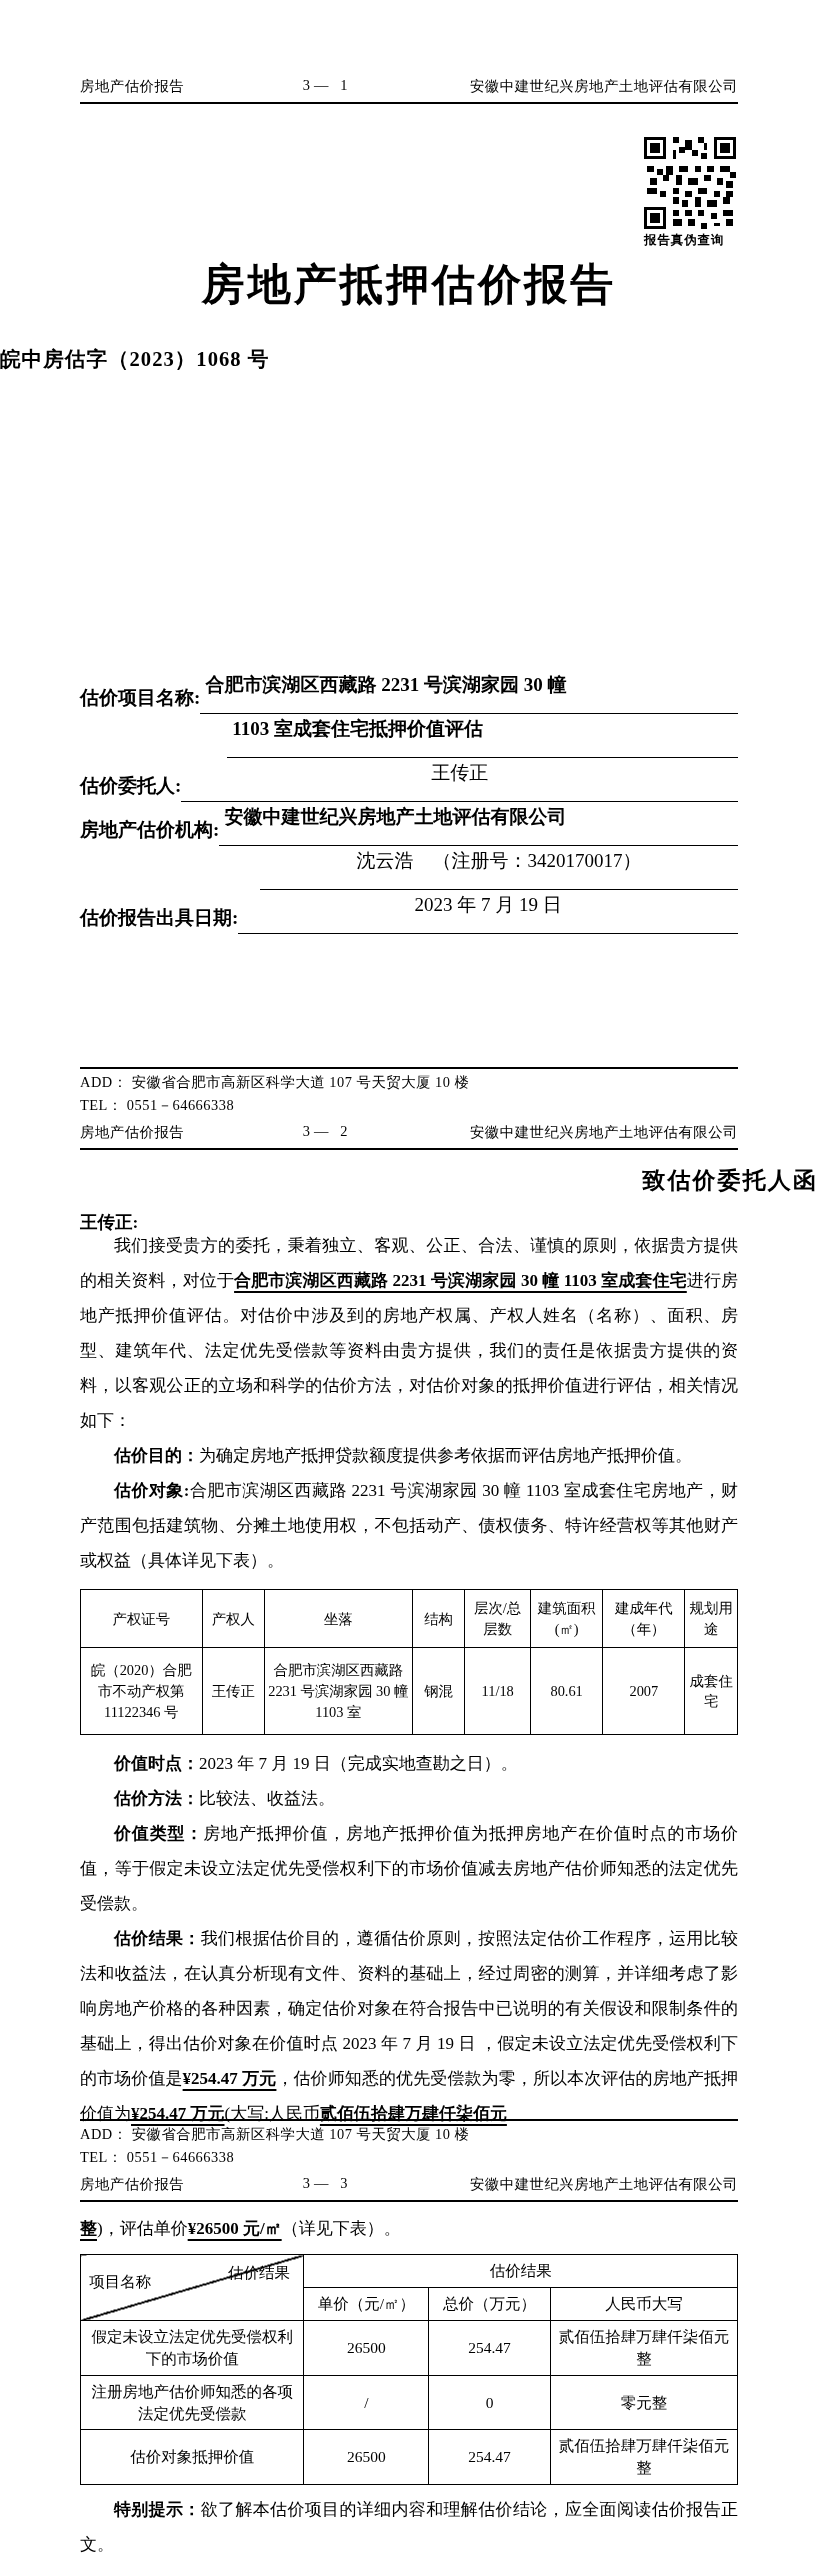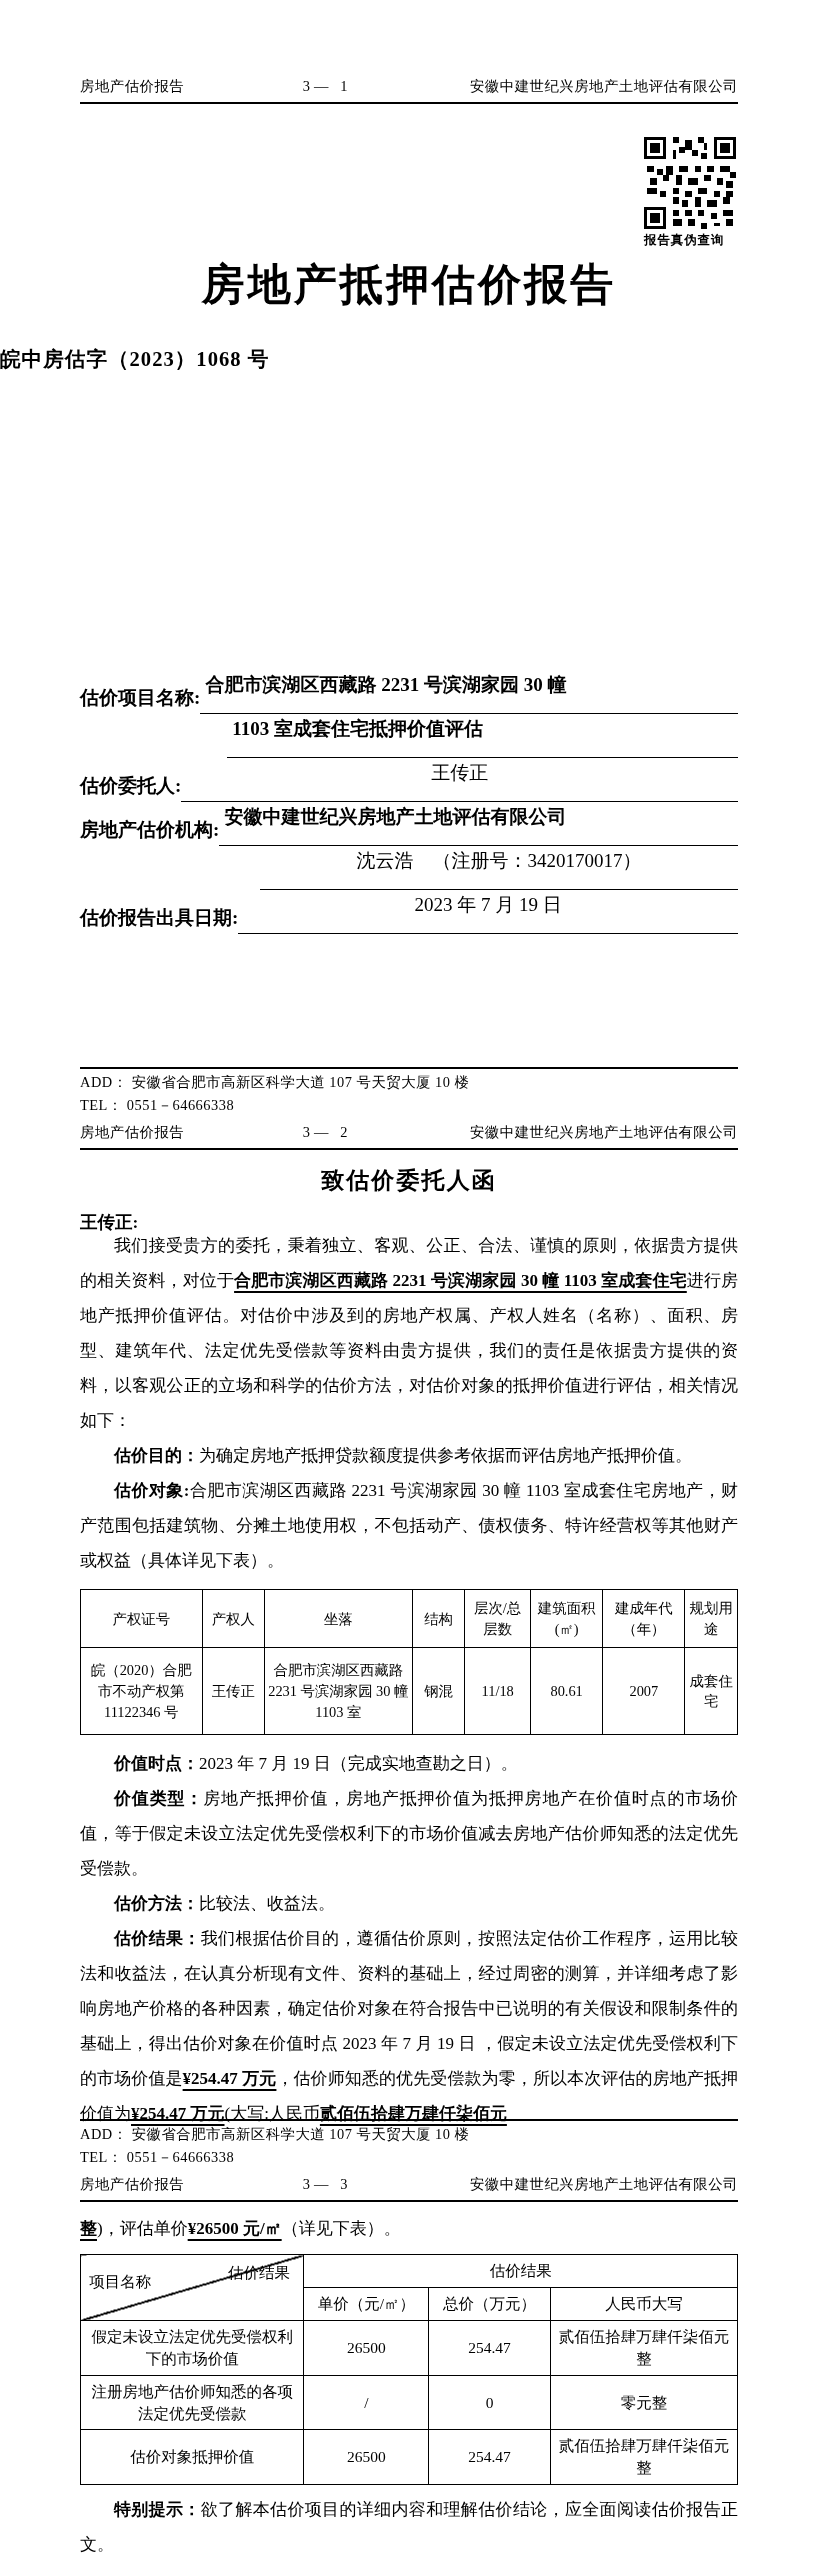--- a/index.html
+++ b/index.html
@@ -7,21 +7,21 @@
   body {
     width:818px; height:3300px; position:relative;
     font-family:"Liberation Serif","DejaVu Serif",serif;
     color:#000;
   }
   .doc { position:absolute; inset:0; width:818px; height:3300px; background:#fff; }
 
   
   .pghead {
     position:absolute; left:80px; width:658px;
-    display:flex; justify-content:space-between; align-items:center;
+    display:flex; justify-content:space-between; align-items:flex-start;
     font-size:14.4px; padding-bottom:6.2px; border-bottom:2.6px solid #000;
     letter-spacing:0.5px;
     gap:20px;
   }
   .pghead .mid { letter-spacing:4.1px; }
 
   
   .pgfoot {
     position:absolute; left:80px; width:658px;
     border-top:2.6px solid #000; font-size:14.4px;
@@ -50,21 +50,21 @@
   .fval {
     flex:1; border-bottom:1.5px solid #000; padding-bottom:15px;
     text-align:center; overflow:hidden;
   }
   .fval.left { text-align:left; padding-left:5.2px; }
   .fval.bold { font-weight:bold; }
 
   
   .letter-title {
     position:absolute; top:1165px; left:0; width:100%;
-    text-align:center; font-size:23px; font-weight:bold; letter-spacing:2.1px;
+    text-align:right; font-size:23px; font-weight:bold; letter-spacing:2.1px;
   }
   .salutation { position:absolute; left:80px; top:1210px; font-size:17.5px; font-weight:bold; }
 
   .body2, .body3 {
     position:absolute; left:80px; width:658px;
     font-size:17px; line-height:35px; text-align:justify;
   }
   .body2 { top:1228px; }
   .body3 { top:2211px; }
   .body2 p, .body3 p { text-indent:2em; margin:0; }
@@ -245,22 +245,22 @@
           <td>11/18</td>
           <td>80.61</td>
           <td>2007</td>
           <td>成套住宅</td>
         </tr>
       </tbody>
         </table>
     </div>
 
     <p><span class="seg-b">价值时点：</span><span>2023 年 7 月 19 日（完成实地查勘之日）。</span></p>
+    <p><span class="seg-b">估价方法：</span><span>比较法、收益法。</span></p>
     <p><span class="seg-b">价值类型：</span><span>房地产抵押价值，房地产抵押价值为抵押房地产在价值时点的市场价值，等于假定未设立法定优先受偿权利下的市场价值减去房地产估价师知悉的法定优先受偿款。</span></p>
-    <p><span class="seg-b">估价方法：</span><span>比较法、收益法。</span></p>
     <p><span class="seg-b">估价结果：</span><span>我们根据估价目的，遵循估价原则，按照法定估价工作程序，运用比较法和收益法，在认真分析现有文件、资料的基础上，经过周密的测算，并详细考虑了影响房地产价格的各种因素，确定估价对象在符合报告中已说明的有关假设和限制条件的基础上，得出估价对象在价值时点 2023 年 7 月 19 日 ，假定未设立法定优先受偿权利下的市场价值是</span><span class="seg-bu">¥254.47 万元</span><span>，估价师知悉的优先受偿款为零，所以本次评估的房地产抵押价值为</span><span class="seg-bu">¥254.47 万元</span><span>(大写:人民币</span><span class="seg-bu">贰佰伍拾肆万肆仟柒佰元</span></p>
   </div>
 
   <div class="pgfoot" style="top:2119px;">
     <div class="fline">ADD： 安徽省合肥市高新区科学大道 107 号天贸大厦 10 楼</div>
     <div class="fline">TEL： 0551－64666338</div>
   </div>
 
   <div class="pghead" style="top:2175px;">
     <span>房地产估价报告</span>

